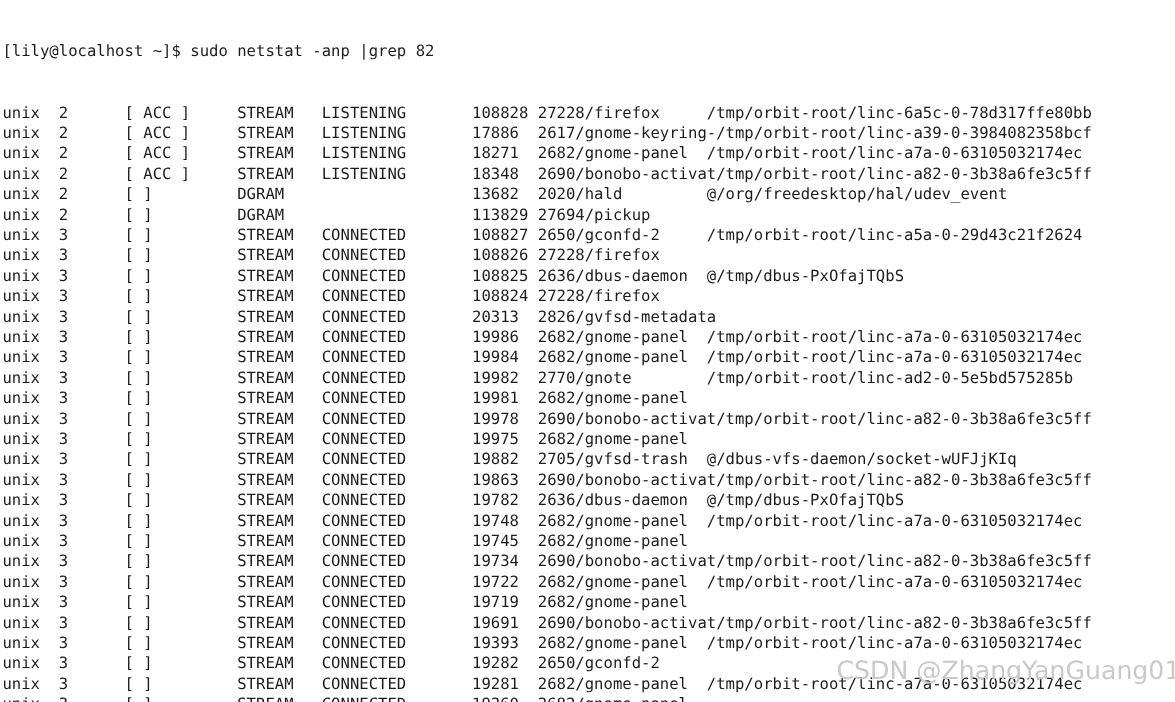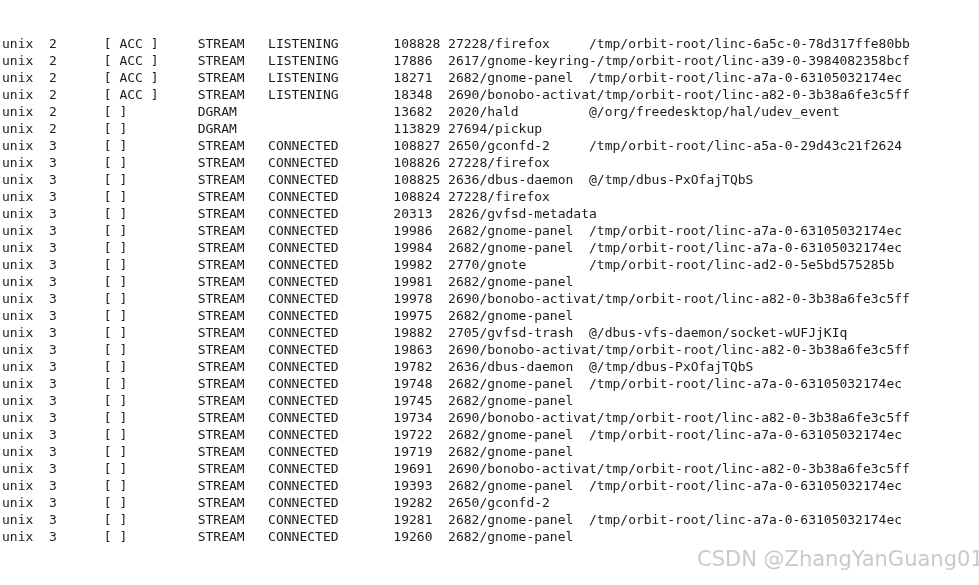--- a/index.html
+++ b/index.html
@@ -46,18 +46,19 @@
     pointer-events: none;
     user-select: none;
   }
 </style>
 </head>
 <body>
 
 <div id="terminal">
 
   <div id="screen">
+    <div class="line">[lily@localhost ~]$ sudo netstat -anp |grep 82</div>
     <div id="rows"><div class="line">unix  2      [ ACC ]     STREAM   LISTENING       108828 27228/firefox     /tmp/orbit-root/linc-6a5c-0-78d317ffe80bb</div><div class="line">unix  2      [ ACC ]     STREAM   LISTENING       17886  2617/gnome-keyring-/tmp/orbit-root/linc-a39-0-3984082358bcf</div><div class="line">unix  2      [ ACC ]     STREAM   LISTENING       18271  2682/gnome-panel  /tmp/orbit-root/linc-a7a-0-63105032174ec</div><div class="line">unix  2      [ ACC ]     STREAM   LISTENING       18348  2690/bonobo-activat/tmp/orbit-root/linc-a82-0-3b38a6fe3c5ff</div><div class="line">unix  2      [ ]         DGRAM                    13682  2020/hald         @/org/freedesktop/hal/udev_event</div><div class="line">unix  2      [ ]         DGRAM                    113829 27694/pickup</div><div class="line">unix  3      [ ]         STREAM   CONNECTED       108827 2650/gconfd-2     /tmp/orbit-root/linc-a5a-0-29d43c21f2624</div><div class="line">unix  3      [ ]         STREAM   CONNECTED       108826 27228/firefox</div><div class="line">unix  3      [ ]         STREAM   CONNECTED       108825 2636/dbus-daemon  @/tmp/dbus-PxOfajTQbS</div><div class="line">unix  3      [ ]         STREAM   CONNECTED       108824 27228/firefox</div><div class="line">unix  3      [ ]         STREAM   CONNECTED       20313  2826/gvfsd-metadata</div><div class="line">unix  3      [ ]         STREAM   CONNECTED       19986  2682/gnome-panel  /tmp/orbit-root/linc-a7a-0-63105032174ec</div><div class="line">unix  3      [ ]         STREAM   CONNECTED       19984  2682/gnome-panel  /tmp/orbit-root/linc-a7a-0-63105032174ec</div><div class="line">unix  3      [ ]         STREAM   CONNECTED       19982  2770/gnote        /tmp/orbit-root/linc-ad2-0-5e5bd575285b</div><div class="line">unix  3      [ ]         STREAM   CONNECTED       19981  2682/gnome-panel</div><div class="line">unix  3      [ ]         STREAM   CONNECTED       19978  2690/bonobo-activat/tmp/orbit-root/linc-a82-0-3b38a6fe3c5ff</div><div class="line">unix  3      [ ]         STREAM   CONNECTED       19975  2682/gnome-panel</div><div class="line">unix  3      [ ]         STREAM   CONNECTED       19882  2705/gvfsd-trash  @/dbus-vfs-daemon/socket-wUFJjKIq</div><div class="line">unix  3      [ ]         STREAM   CONNECTED       19863  2690/bonobo-activat/tmp/orbit-root/linc-a82-0-3b38a6fe3c5ff</div><div class="line">unix  3      [ ]         STREAM   CONNECTED       19782  2636/dbus-daemon  @/tmp/dbus-PxOfajTQbS</div><div class="line">unix  3      [ ]         STREAM   CONNECTED       19748  2682/gnome-panel  /tmp/orbit-root/linc-a7a-0-63105032174ec</div><div class="line">unix  3      [ ]         STREAM   CONNECTED       19745  2682/gnome-panel</div><div class="line">unix  3      [ ]         STREAM   CONNECTED       19734  2690/bonobo-activat/tmp/orbit-root/linc-a82-0-3b38a6fe3c5ff</div><div class="line">unix  3      [ ]         STREAM   CONNECTED       19722  2682/gnome-panel  /tmp/orbit-root/linc-a7a-0-63105032174ec</div><div class="line">unix  3      [ ]         STREAM   CONNECTED       19719  2682/gnome-panel</div><div class="line">unix  3      [ ]         STREAM   CONNECTED       19691  2690/bonobo-activat/tmp/orbit-root/linc-a82-0-3b38a6fe3c5ff</div><div class="line">unix  3      [ ]         STREAM   CONNECTED       19393  2682/gnome-panel  /tmp/orbit-root/linc-a7a-0-63105032174ec</div><div class="line">unix  3      [ ]         STREAM   CONNECTED       19282  2650/gconfd-2</div><div class="line">unix  3      [ ]         STREAM   CONNECTED       19281  2682/gnome-panel  /tmp/orbit-root/linc-a7a-0-63105032174ec</div><div class="line">unix  3      [ ]         STREAM   CONNECTED       19260  2682/gnome-panel</div></div>
   </div>
 
   <div id="watermark">CSDN @ZhangYanGuang01</div>
 
 </div>
 
 </body></html>

